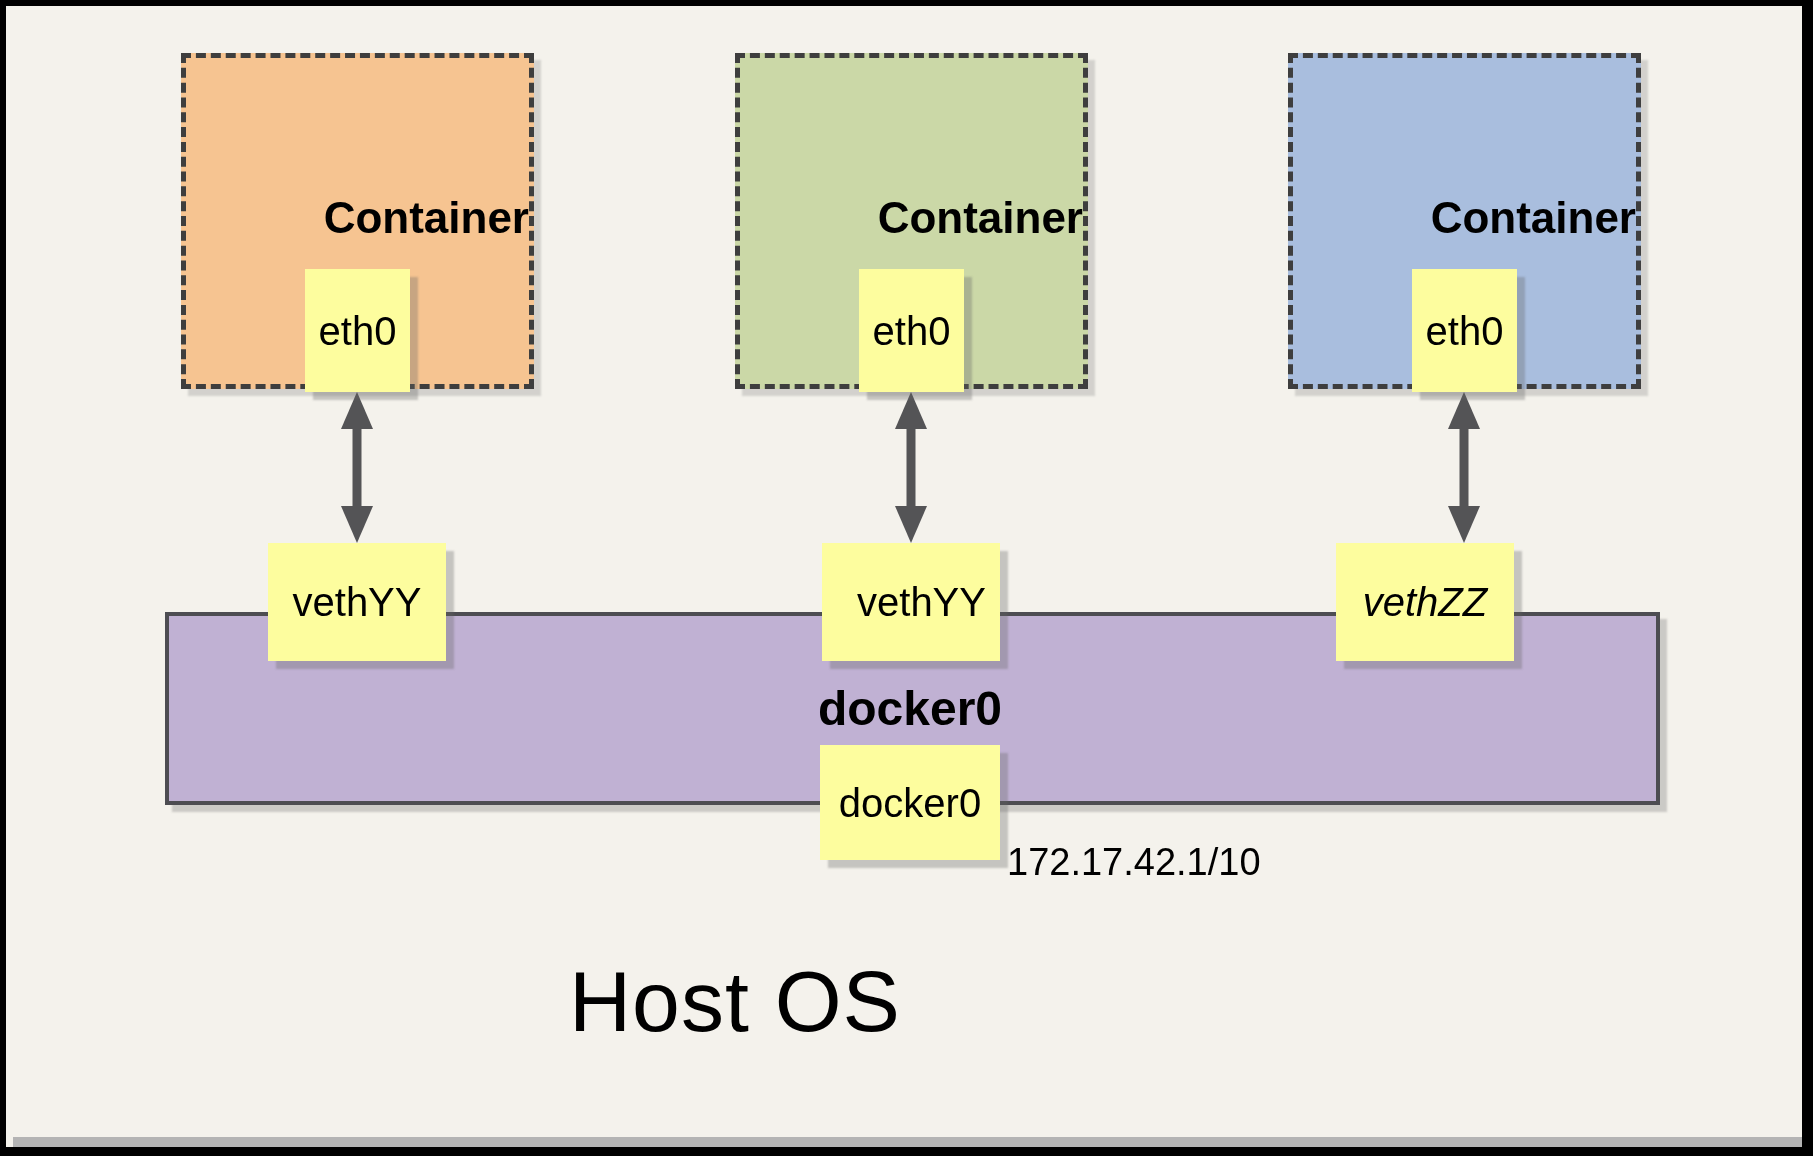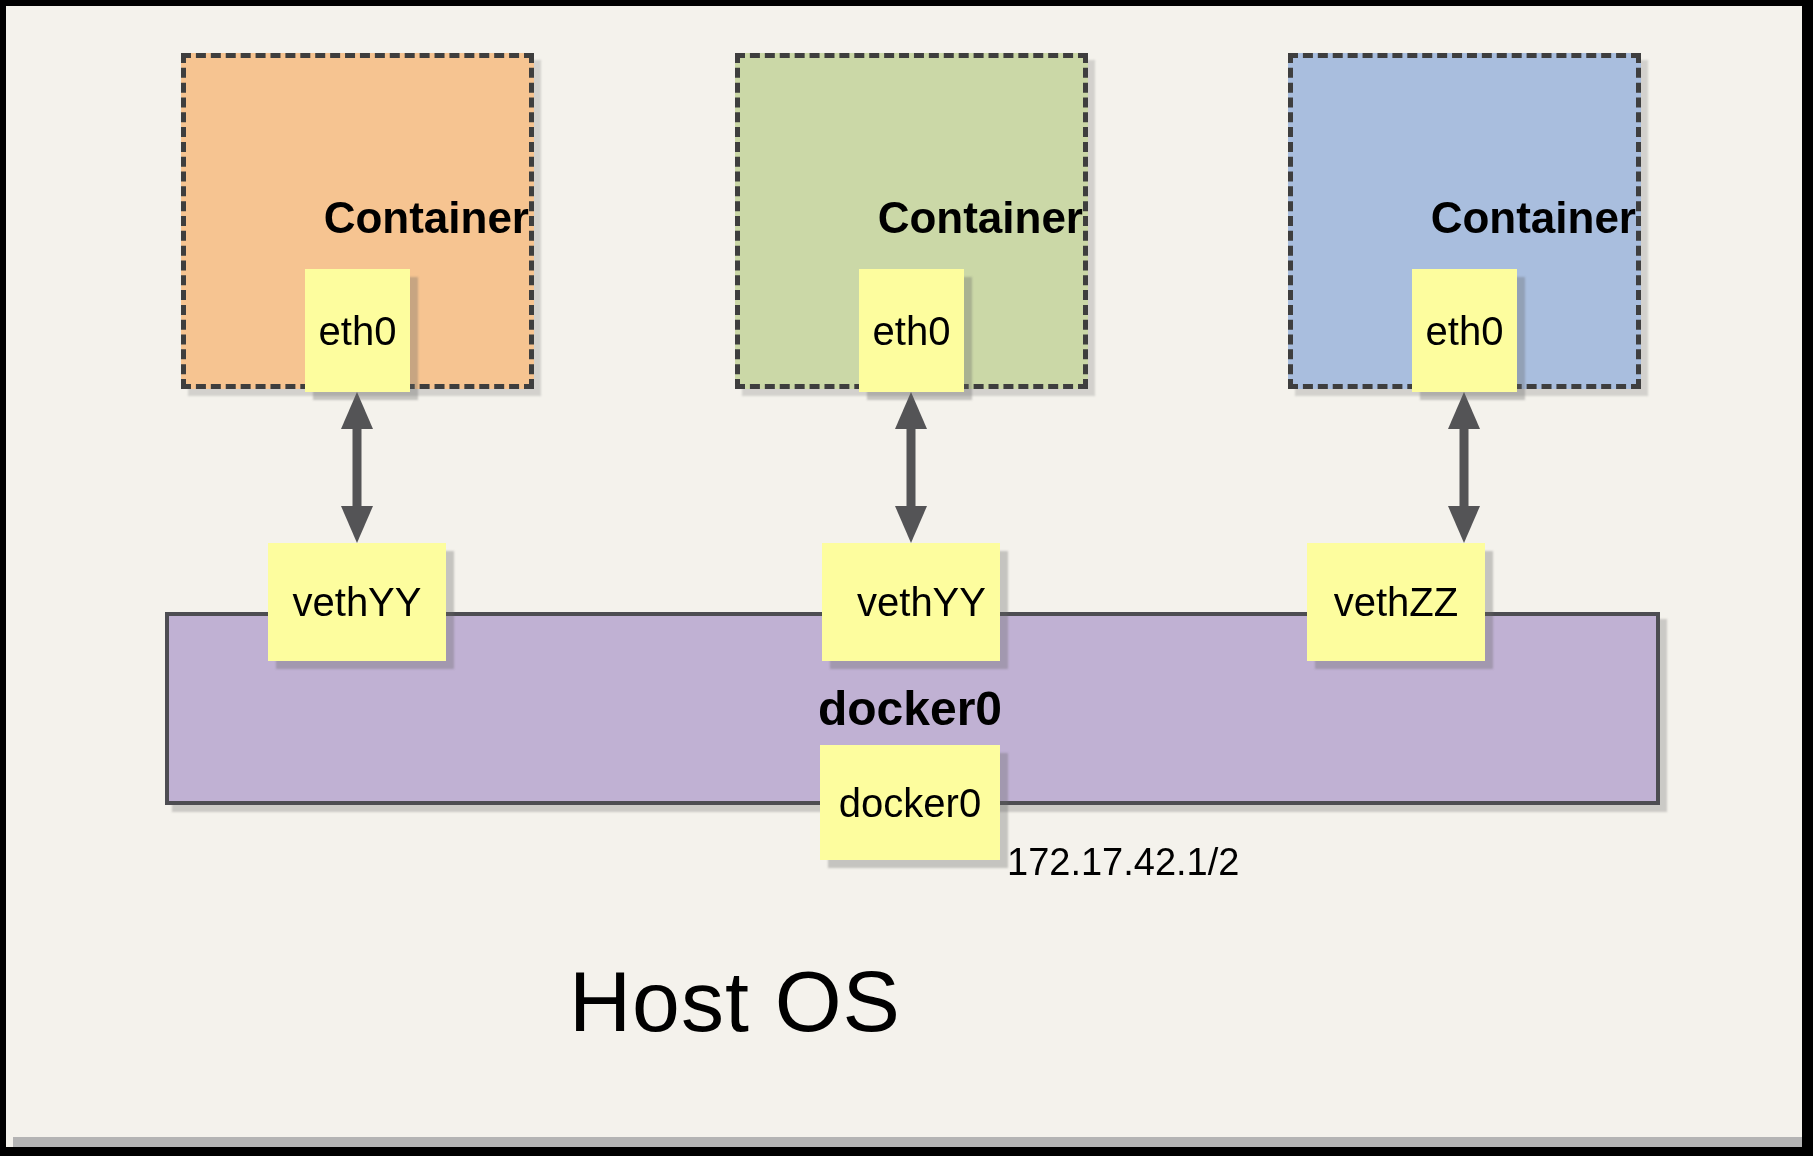--- a/index.html
+++ b/index.html
@@ -57,21 +57,21 @@
     text-align: right;
   }
   .eth-box { width: 105px; height: 123px; top: 269px; }
   .eth-box.c1 { left: 305px; }
   .eth-box.c2 { left: 859px; }
   .eth-box.c3 { left: 1412px; }
 
   .veth-box { width: 178px; height: 118px; top: 543px; }
   .veth-box.c1 { left: 268px; }
   .veth-box.c2 { left: 822px; padding-left: 21px; }
-  .veth-box.c3 { left: 1307px; }
+  .veth-box.c3 { left: 1336px; font-style: italic; }
 
   .docker0-box { width: 180px; height: 115px; left: 820px; top: 745px; }
 
   
   .arrow { position: absolute; top: 391px; width: 44px; height: 153px; z-index: 5; }
   .arrow.c1 { left: 335px; }
   .arrow.c2 { left: 889px; }
   .arrow.c3 { left: 1442px; }
 
   
@@ -161,21 +161,21 @@
   </svg>
   <div class="iface-box veth-box c3">
     <span>vethZZ</span>
   </div>
 
   <div class="bridge-bar" style="background: rgb(192, 177, 211);"></div>
   <div class="bridge-label">docker0</div>
   <div class="iface-box docker0-box">
     <span>docker0</span>
   </div>
-  <div class="ip-label">172.17.42.1/2</div>
+  <div class="ip-label">172.17.42.1/10</div>
 
   <div class="host-label">Host OS</div>
 
   <div class="frame-gray"></div>
   <div class="frame frame-top"></div>
   <div class="frame frame-left"></div>
   <div class="frame frame-right"></div>
   <div class="frame frame-bottom"></div>
 
 </div>

